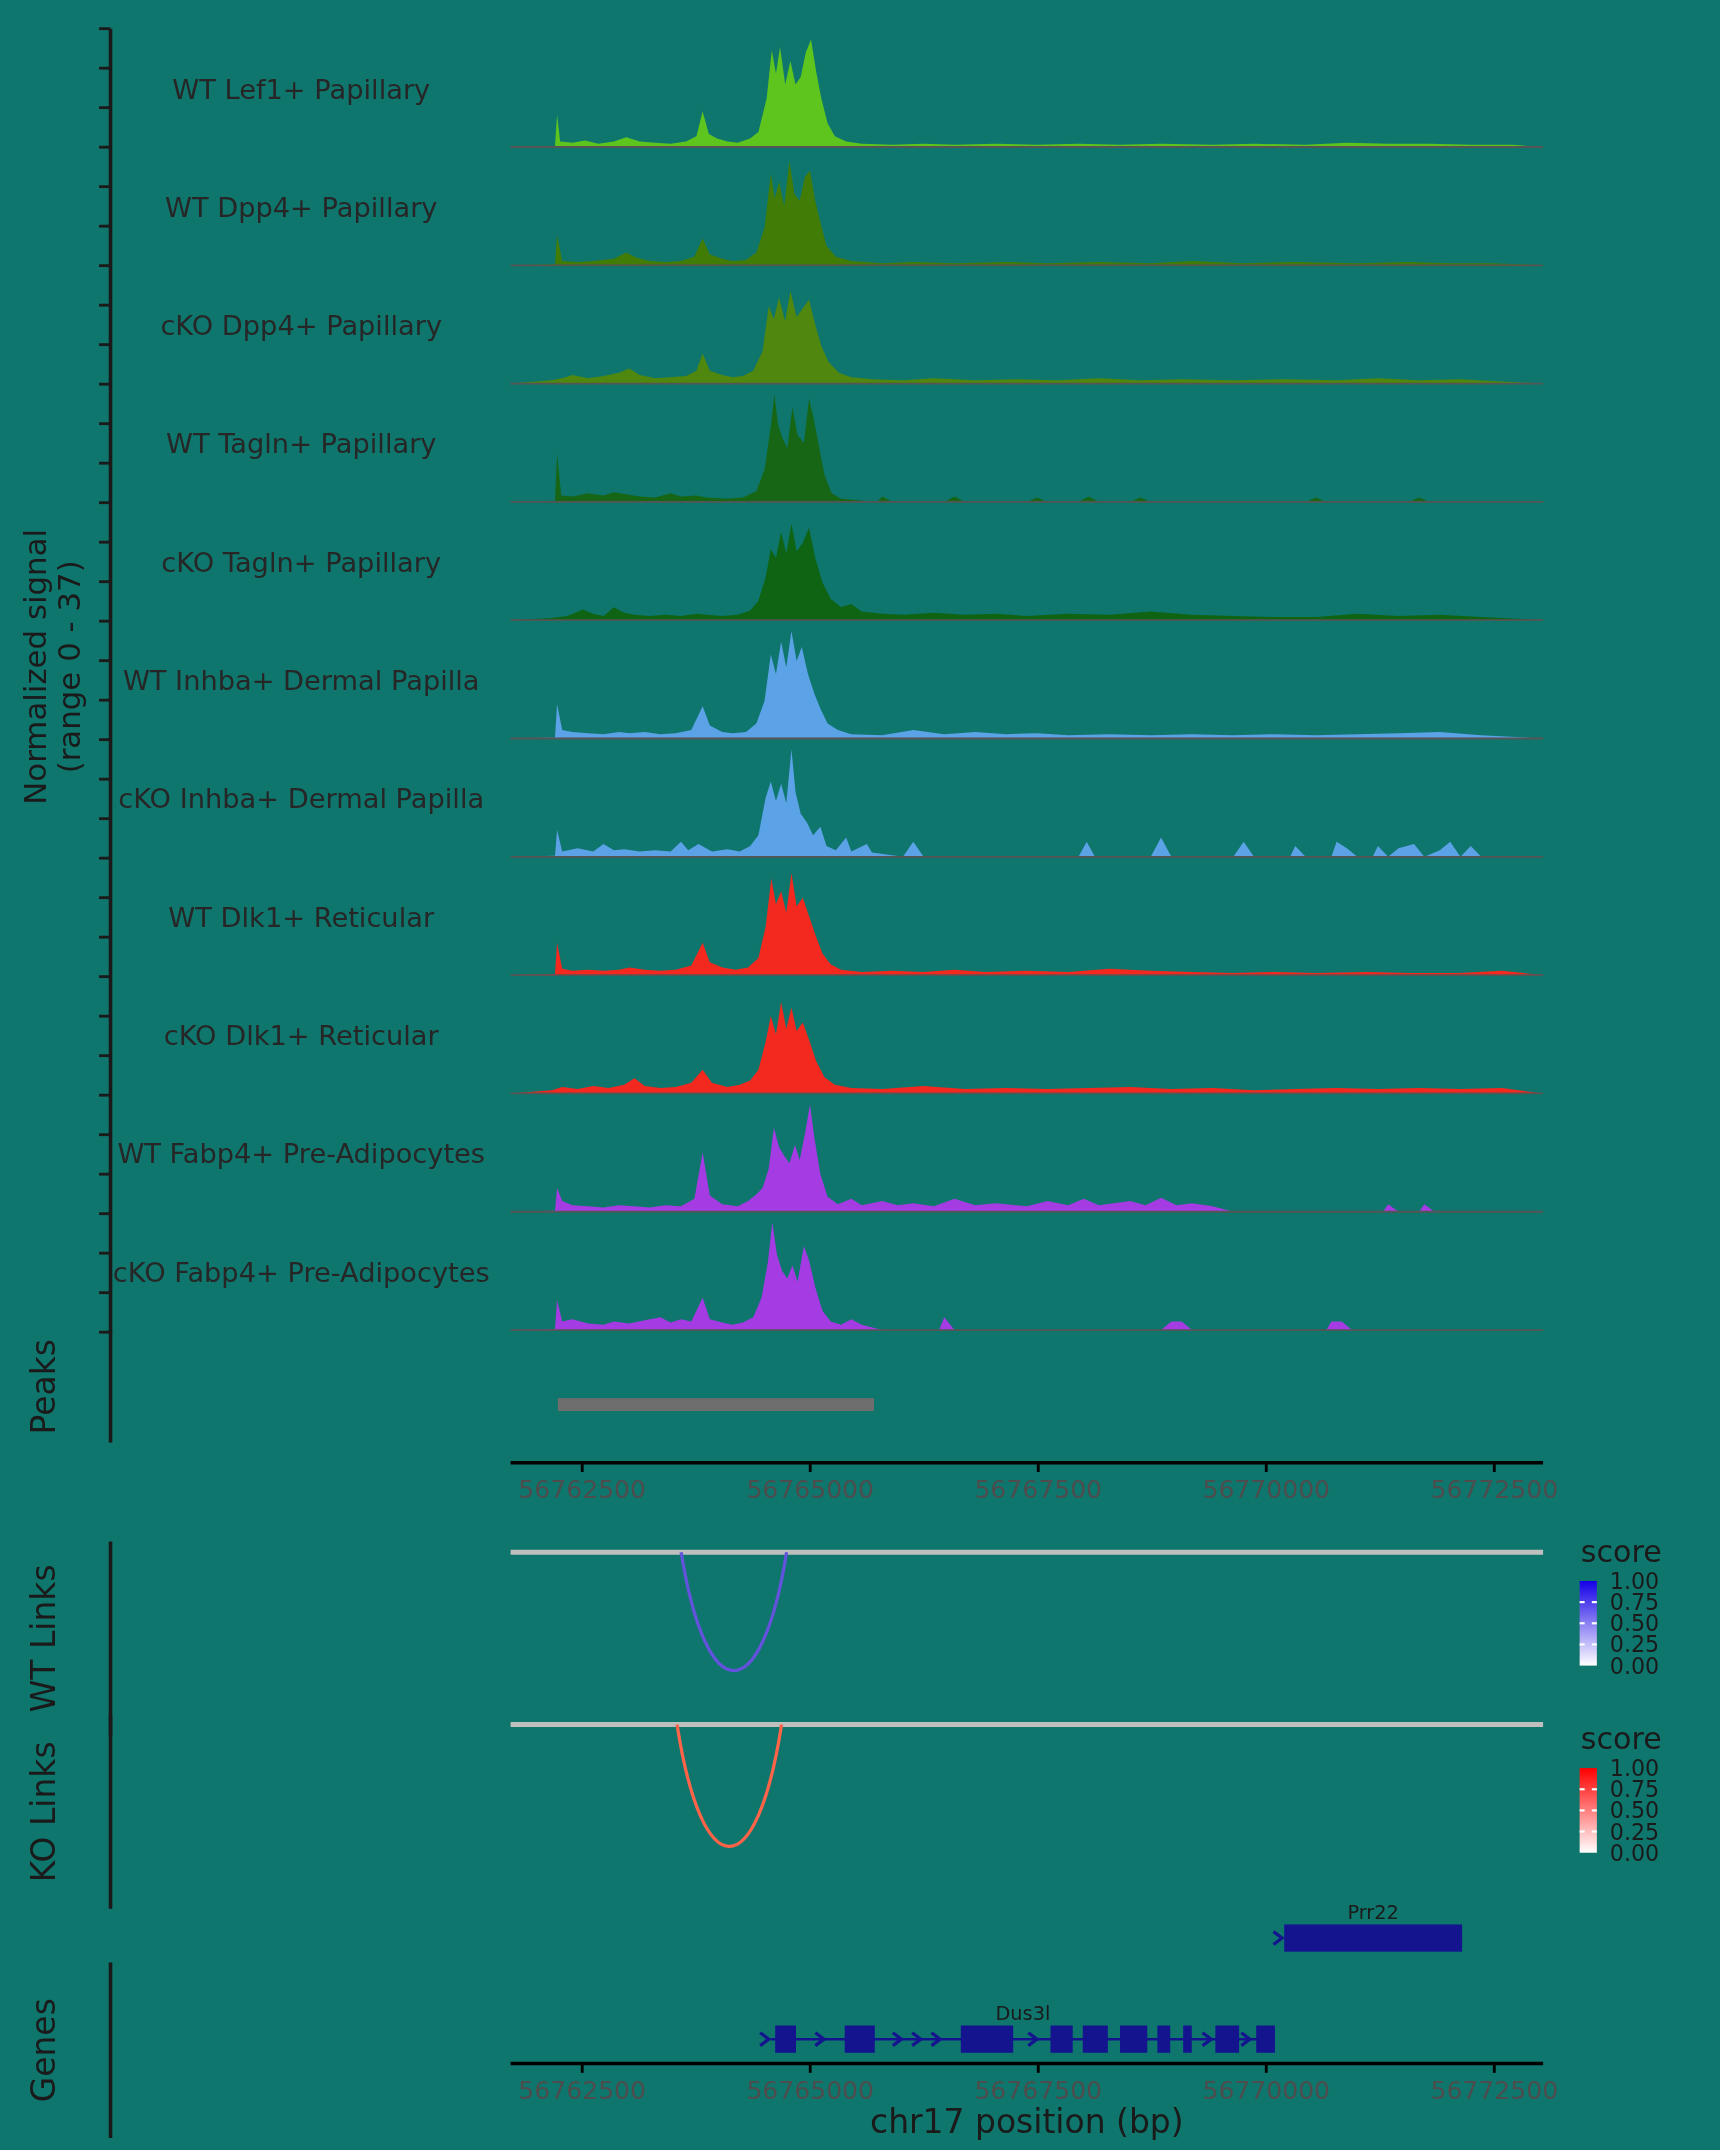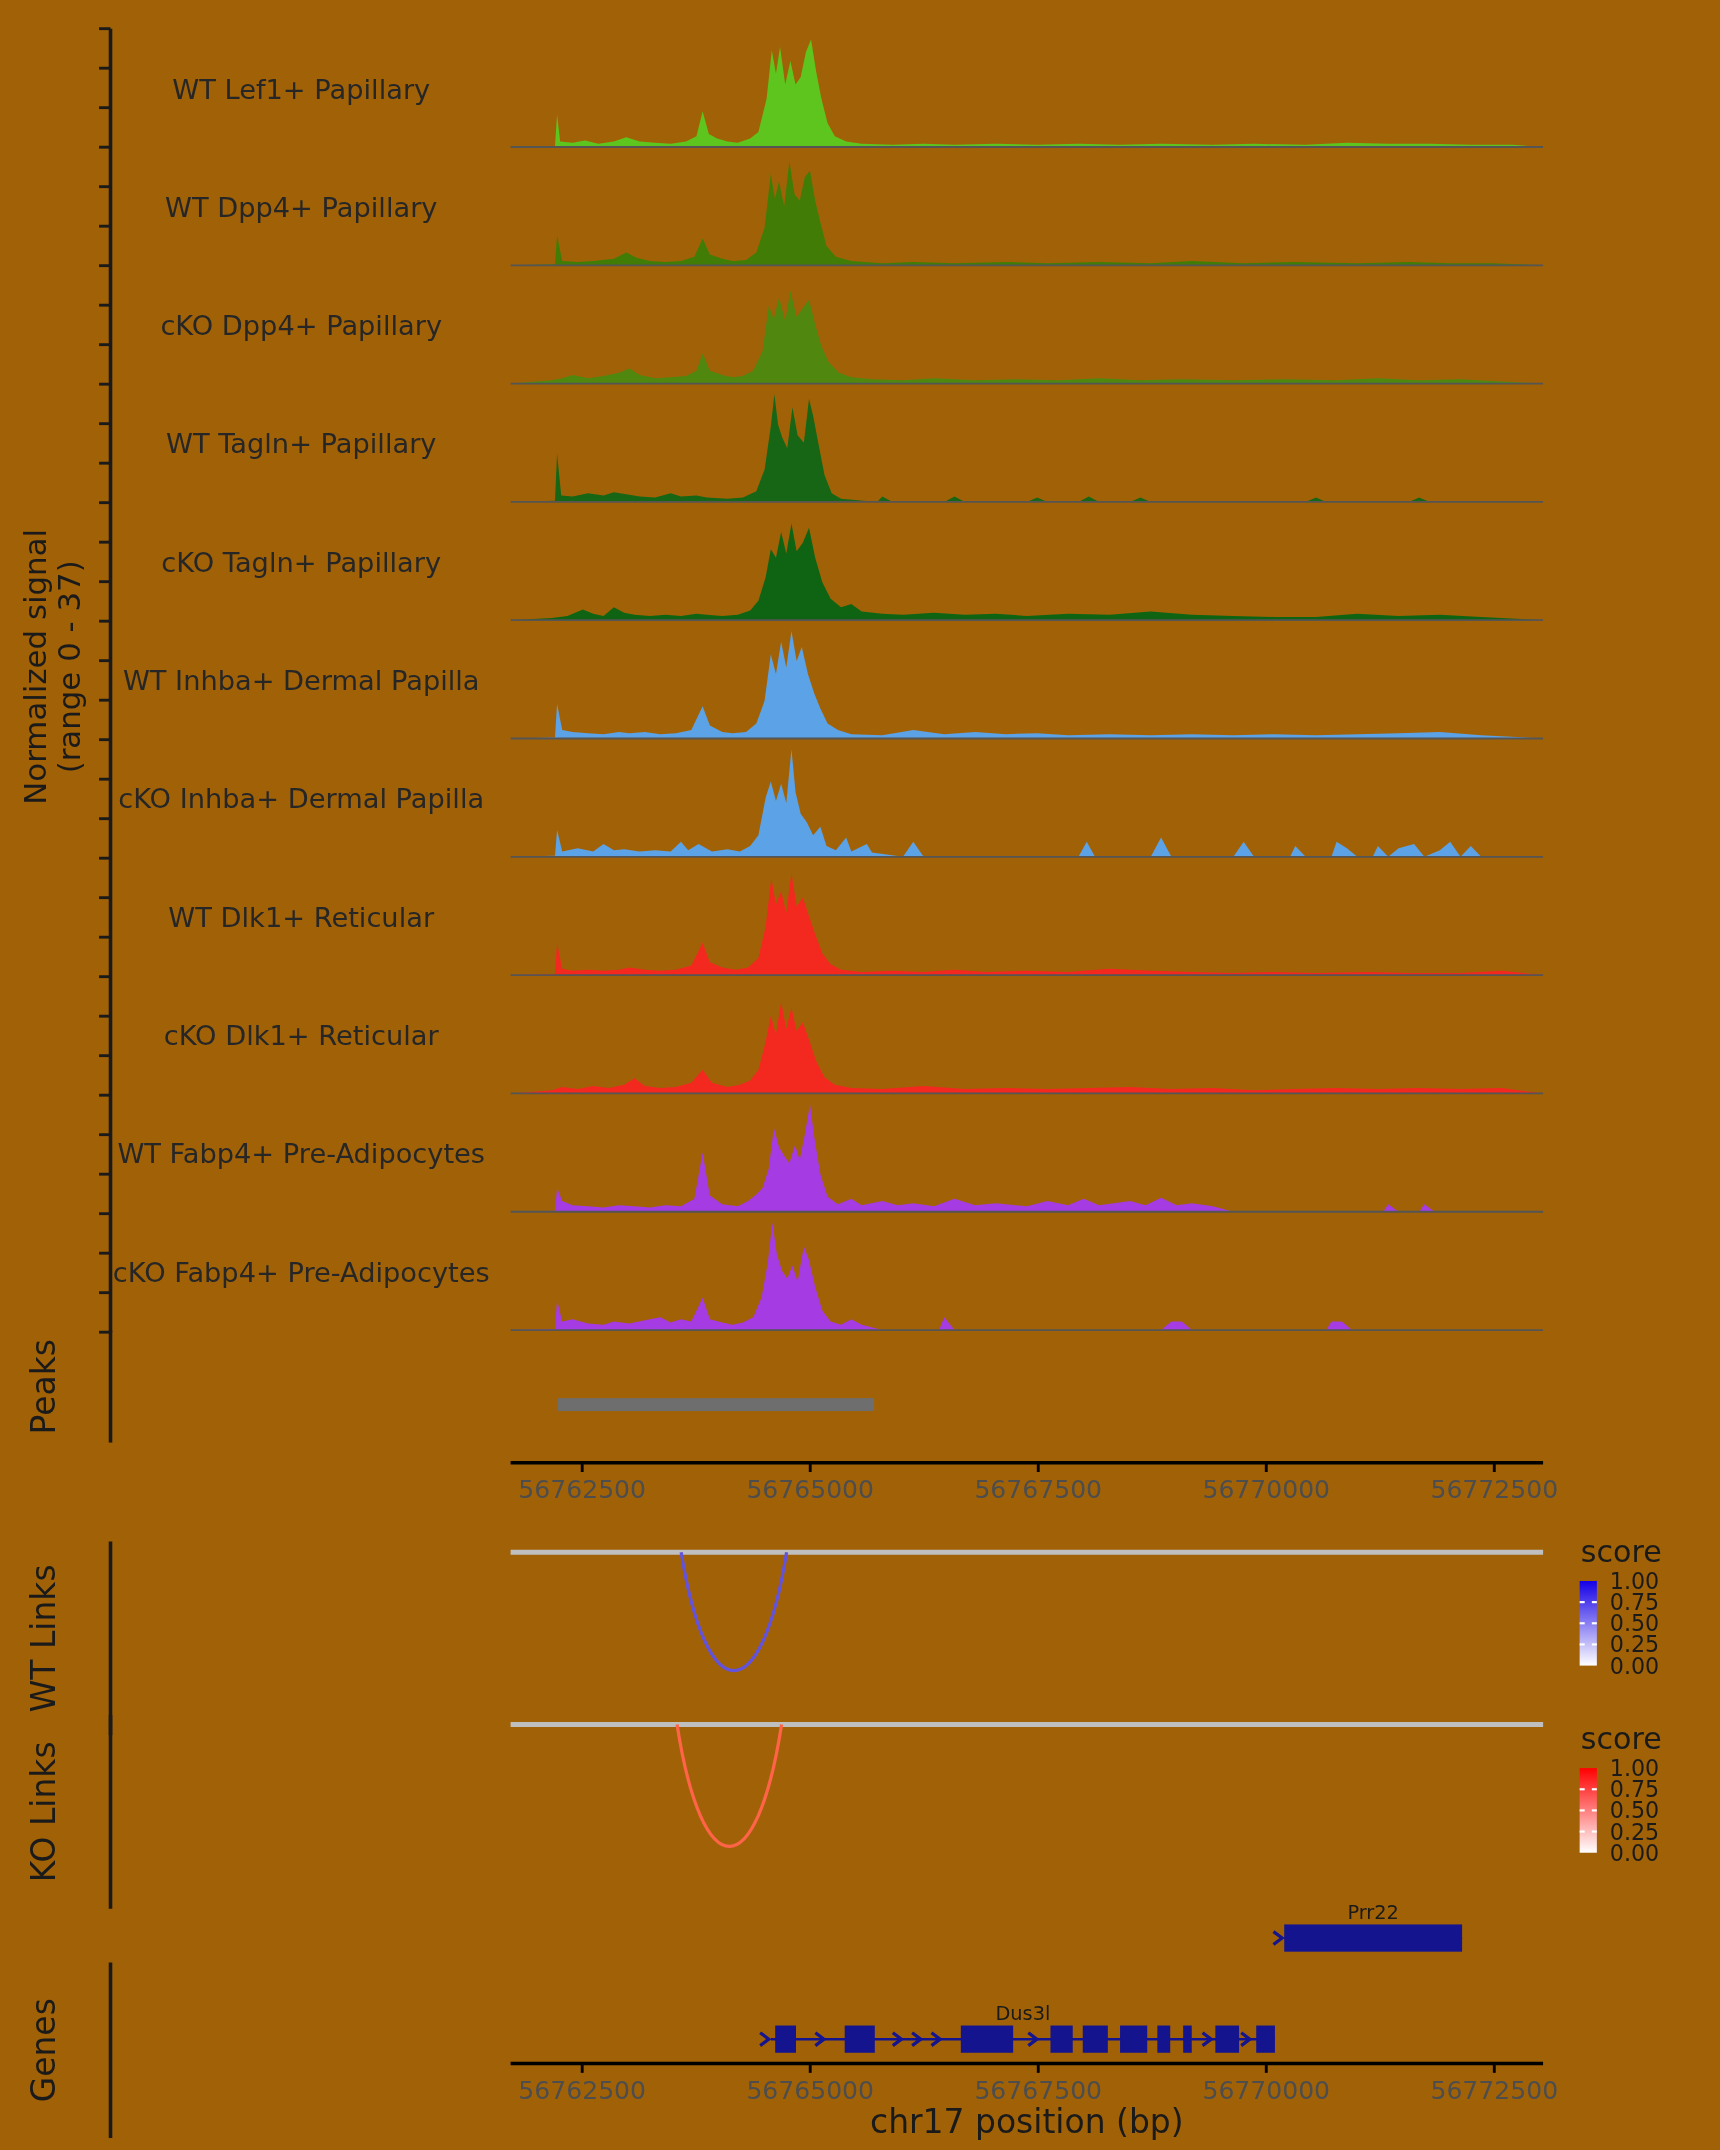--- a/index.html
+++ b/index.html
@@ -1,16 +1,16 @@
 <!DOCTYPE html>
 <html style="font-size:11.5px"><head>
 <meta charset="utf-8">
 <style>
   html,body{margin:0;padding:0;background:#ffffff;}
-  .fig-wrap{width:1721px;height:2151px;position:relative;background:#a16207;overflow:hidden;}
+  .fig-wrap{width:1721px;height:2151px;position:relative;background:#0f766e;overflow:hidden;}
   svg text{font-family:"DejaVu Sans","Liberation Sans",sans-serif;}
 </style>
 </head>
 <body>
 
 <div class="fig-wrap">
   <svg id="fig" width="1721" height="2151" viewBox="0 0 2400 3000">
       <g>
         <g>
           <path d="M 712 205 L 712.0 205.0 L 773.9 203.5 L 776.8 160.0 L 781.1 197.5 L 798.4 199.0 L 815.7 196.0 L 834.4 200.5 L 856.0 197.5 L 873.3 191.5 L 892.0 197.5 L 913.6 199.0 L 935.2 200.5 L 956.8 197.5 L 971.2 190.0 L 979.8 155.5 L 988.5 187.0 L 1000.0 193.0 L 1014.4 197.5 L 1028.8 199.0 L 1046.1 193.0 L 1057.6 184.0 L 1069.1 137.5 L 1076.3 70.0 L 1082.1 103.0 L 1087.8 65.5 L 1095.0 118.0 L 1102.2 85.0 L 1109.4 118.0 L 1116.6 107.5 L 1123.8 73.0 L 1131.0 55.0 L 1138.2 100.0 L 1145.4 137.5 L 1154.1 172.0 L 1164.2 190.0 L 1180.0 197.5 L 1201.6 200.5 L 1244.8 202.0 L 1288.0 200.5 L 1331.2 202.0 L 1388.8 200.5 L 1446.4 202.0 L 1504.0 200.5 L 1561.6 202.0 L 1619.2 200.5 L 1691.2 202.0 L 1748.8 200.5 L 1820.8 202.0 L 1878.4 199.0 L 1936.0 200.5 L 1993.6 200.5 L 2051.2 202.0 L 2108.8 202.0 L 2152.0 205.0 L 2152 205 Z" fill="#5EC51E" stroke="none"></path>

